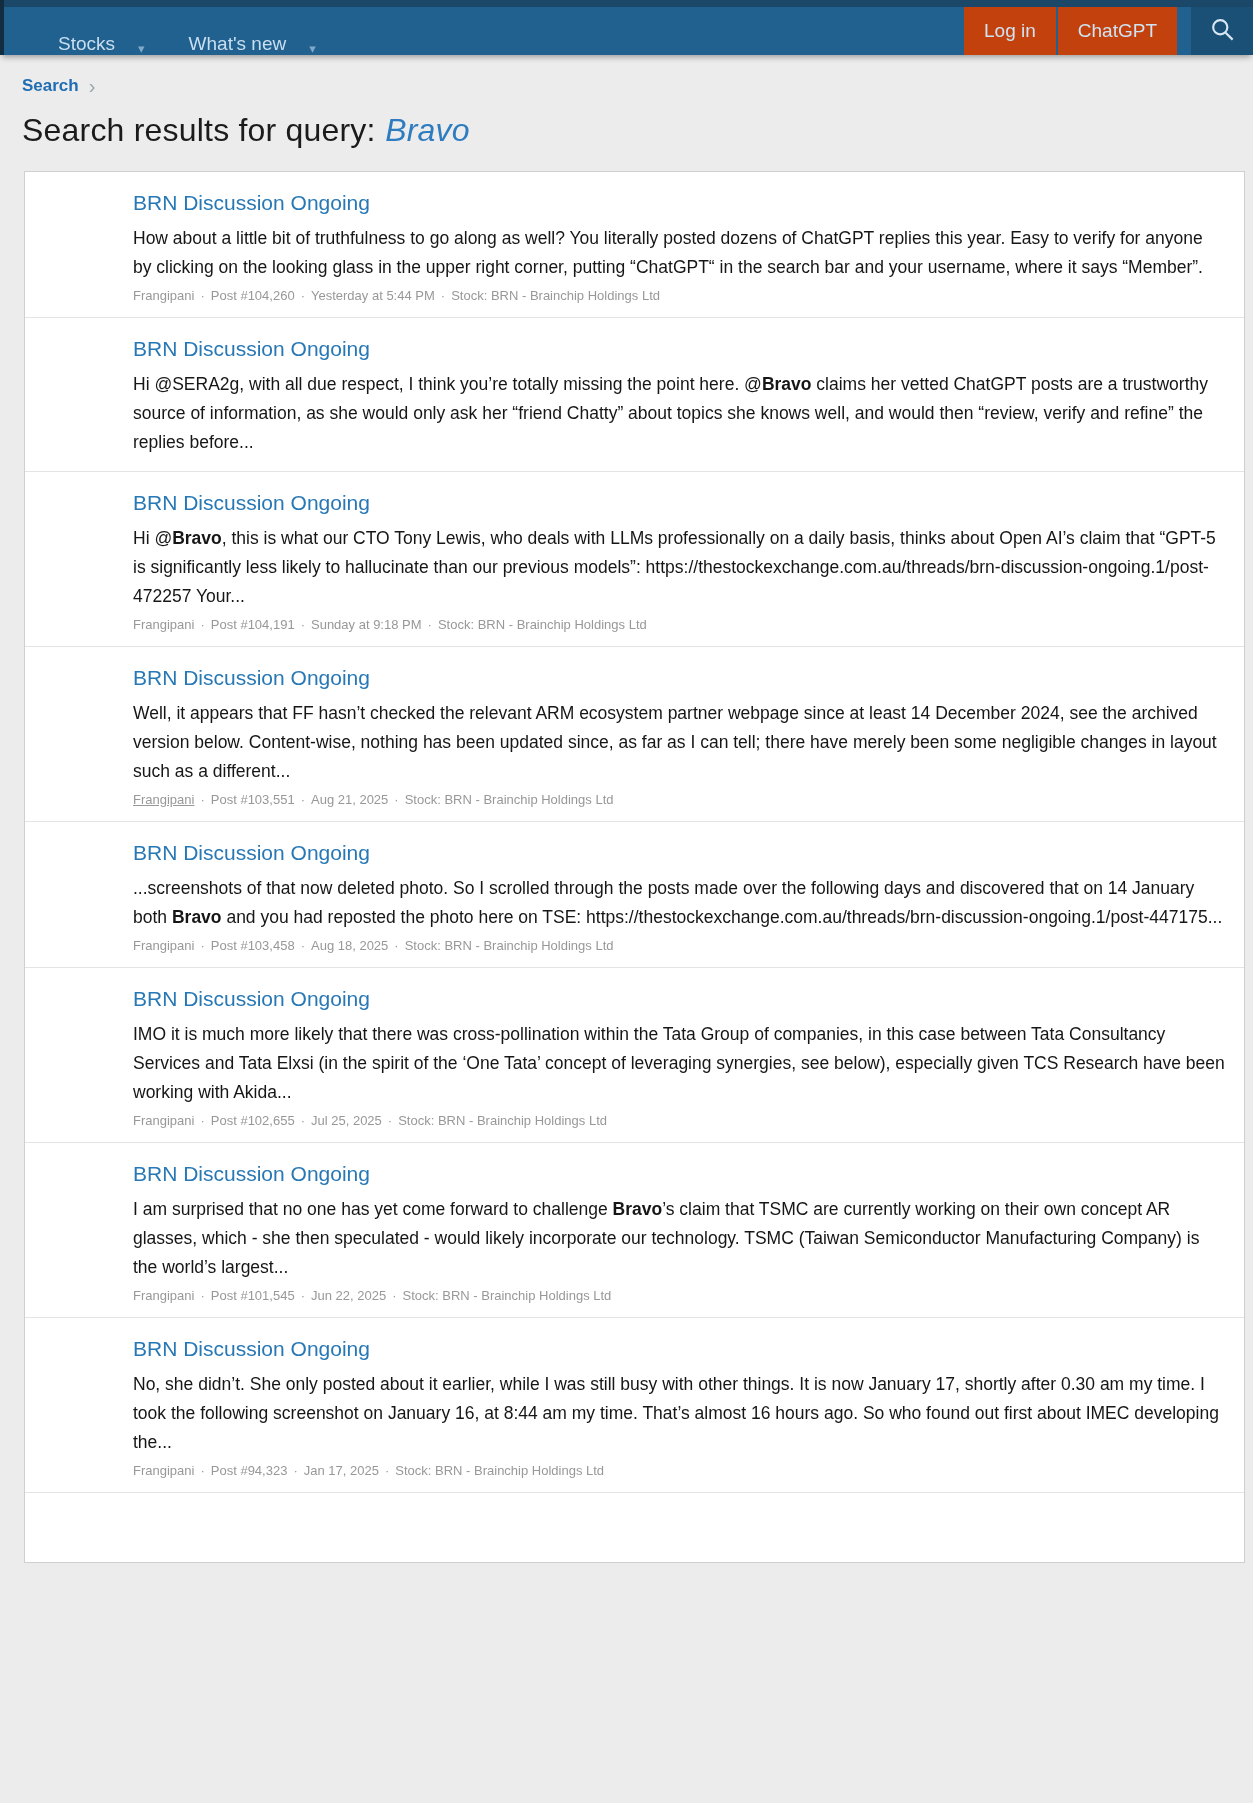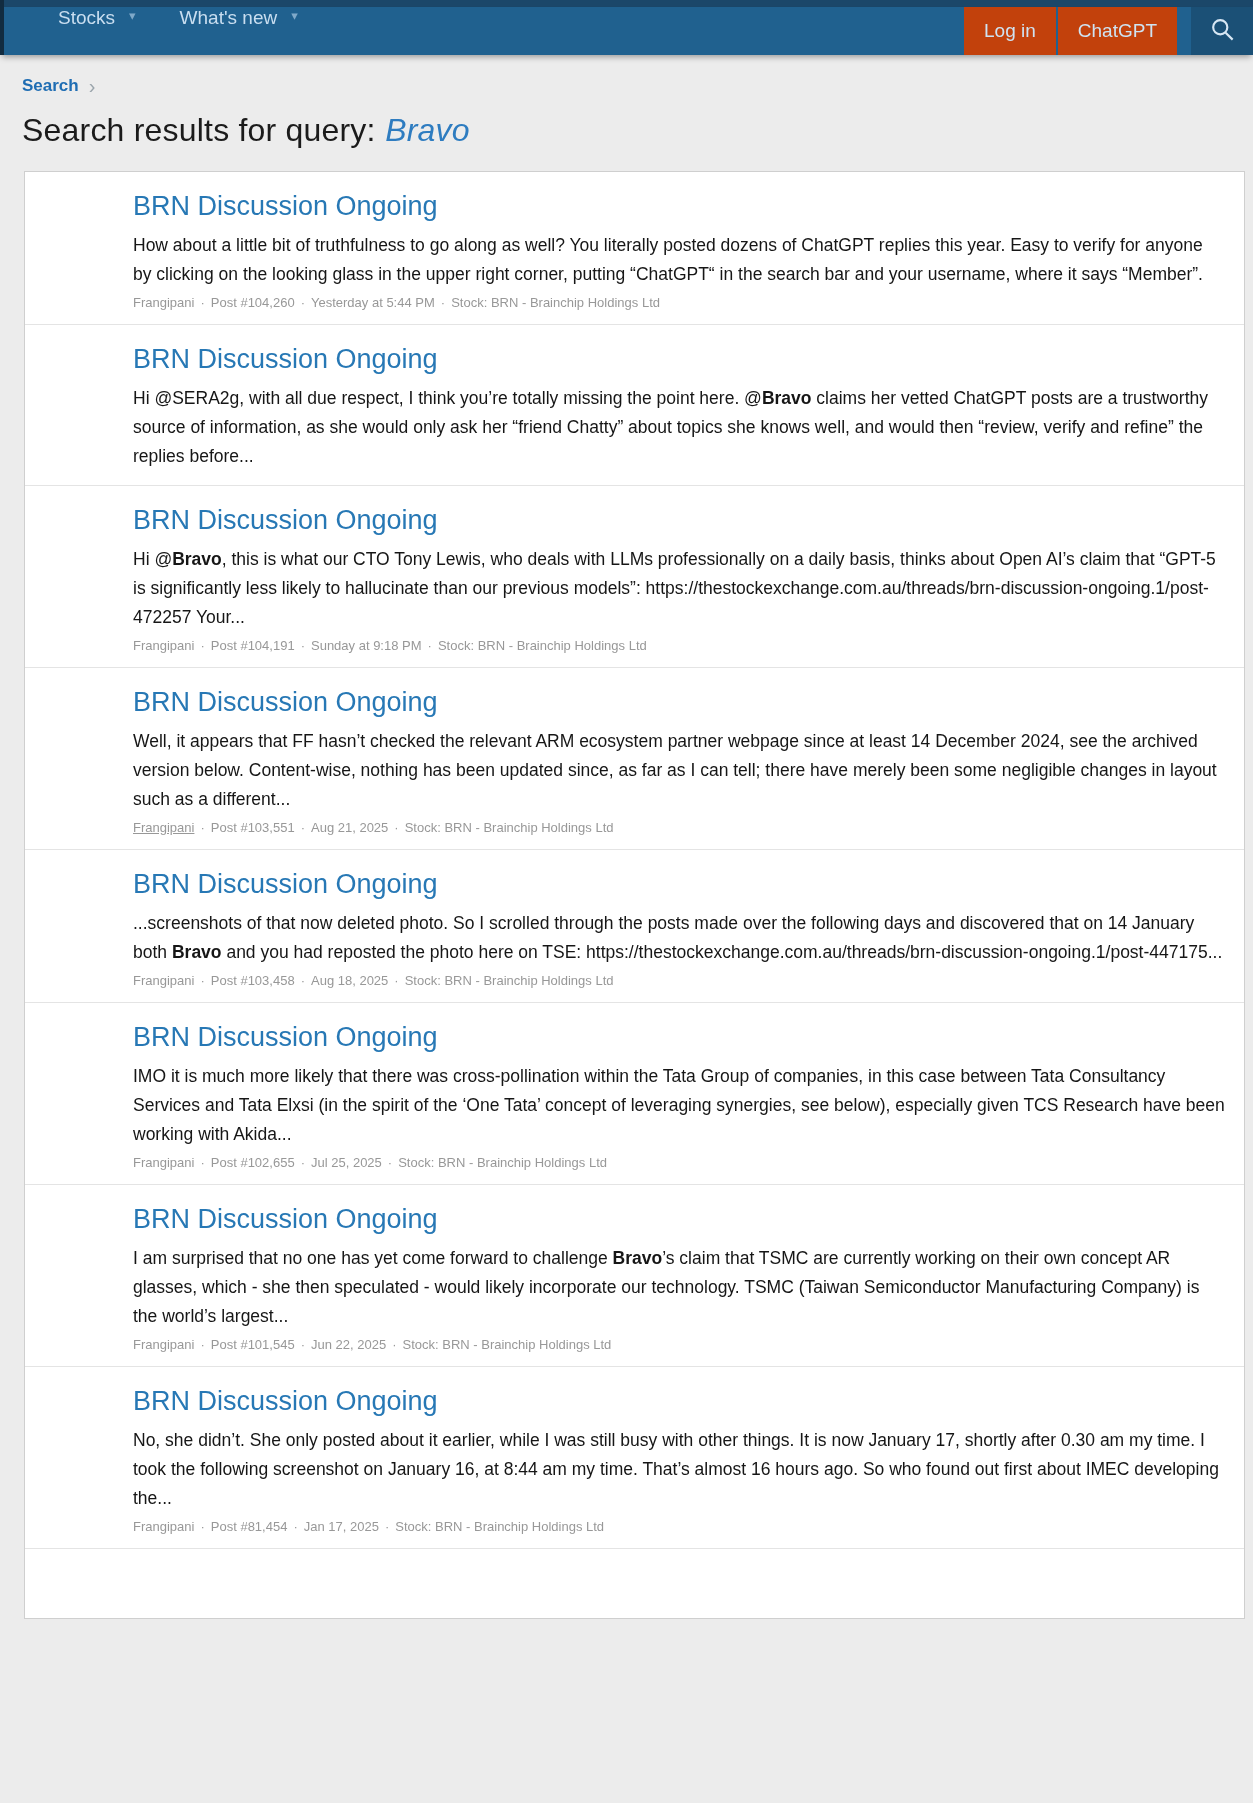--- a/index.html
+++ b/index.html
@@ -5,21 +5,21 @@
   * { margin:0; padding:0; box-sizing:border-box; }
   html,body { width:1253px; height:1803px; overflow:hidden;
     font-family:"Liberation Sans", sans-serif; background:#ececec; }
 
   
   .win-edge { position:absolute; left:0; top:0; width:4px; height:55px; background:#122c40; z-index:5; }
   .nav-top-strip { height:7px; background:#1b4769; }
   .nav-bar { height:48px; background:#20618f; display:flex; align-items:stretch;
     justify-content:space-between; box-shadow:0 4px 6px -2px rgba(0,0,0,0.35); position:relative; }
   .nav-left { display:flex; align-items:stretch; padding-left:36px; }
-  .nav-item { display:flex; align-items:flex-start; gap:14px; padding:0 22px; cursor:pointer;
+  .nav-item { display:flex; align-items:flex-end; gap:23px; padding:0 22px; cursor:pointer;
     color:#c9def0; font-size:19px; }
   .chev { color:#7fa9c9; font-size:13px; line-height:1; padding-top:2px; }
   .nav-right { display:flex; align-items:stretch; }
   .nav-btn { background:#c2410c; color:#cfe3f2; font-size:19px; display:flex; align-items:center;
     padding:0 20px; margin-left:2px; cursor:pointer; }
   .nav-search { background:#1b5076; width:62px; margin-left:14px; display:flex;
     align-items:center; justify-content:center; cursor:pointer; }
 
   
   .page { padding:20px 6px 0 22px; }
@@ -39,21 +39,21 @@
       radial-gradient(circle 7px at 27% 69%, #ffd84d 0 55%, rgba(255,216,77,0) 60%),
       radial-gradient(ellipse 31px 24px at 25% 71%, #f277ad 0 55%, #e4538f 74%, rgba(228,83,143,0) 76%),
       radial-gradient(circle 6px at 62% 57%, #ffd84d 0 55%, rgba(255,216,77,0) 60%),
       radial-gradient(ellipse 33px 27px at 64% 55%, #f277ad 0 52%, #df4e8c 74%, rgba(223,78,140,0) 76%),
       radial-gradient(ellipse 21px 16px at 46% 22%, #ee67a2 0 68%, rgba(238,103,162,0) 72%),
       radial-gradient(ellipse 17px 14px at 86% 33%, #d74f8d 0 68%, rgba(215,79,141,0) 72%),
       radial-gradient(ellipse 15px 12px at 10% 38%, #e2ughes 0 0, rgba(0,0,0,0) 0),
       linear-gradient(140deg, #5d7b4b, #405e38 55%, #2e4a2b); }
 
   .result-content { flex:1; min-width:0; }
-  .result-title { display:inline-block; color:#2778b5; font-size:27px; text-decoration:none;
+  .result-title { display:inline-block; color:#2778b5; font-size:21px; text-decoration:none;
     cursor:pointer; margin:2px 0 9px 0; }
   .snippet { font-size:17.5px; line-height:29px; color:#161616; }
   .snippet .b { font-weight:bold; }
   .meta { font-size:13px; color:#989898; margin-top:6px; }
   .meta a { color:#989898; text-decoration:none; cursor:pointer; }
   .meta a.underlined { text-decoration:underline; }
   .meta .sep { margin:0 6px; }
   .stub { height:70px; background:#fff; border-top:1px solid #e4e4e4; }
 </style>
 </head>
@@ -173,20 +173,20 @@
         </div>
       </div>
     </article>
 
     <article class="result-row">
       <div class="avatar"></div>
       <div class="result-content">
         <a class="result-title">BRN Discussion Ongoing</a>
         <div class="snippet"><span>No, she didn’t. She only posted about it earlier, while I was still busy with other things. It is now January 17, shortly after 0.30 am my time. I took the following screenshot on January 16, at 8:44 am my time. That’s almost 16 hours ago. So who found out first about IMEC developing the...</span><span class="b"></span><span></span></div>
         <div class="meta">
-          <a>Frangipani</a><span class="sep">·</span><span>Post #81,454</span><span class="sep">·</span><a>Jan 17, 2025</a><span class="sep">·</span><span>Stock: BRN - Brainchip Holdings Ltd</span>
+          <a>Frangipani</a><span class="sep">·</span><span>Post #94,323</span><span class="sep">·</span><a>Jan 17, 2025</a><span class="sep">·</span><span>Stock: BRN - Brainchip Holdings Ltd</span>
         </div>
       </div>
     </article>
 
     <div class="stub"></div>
   </section>
 </main>
 
 </body></html>

